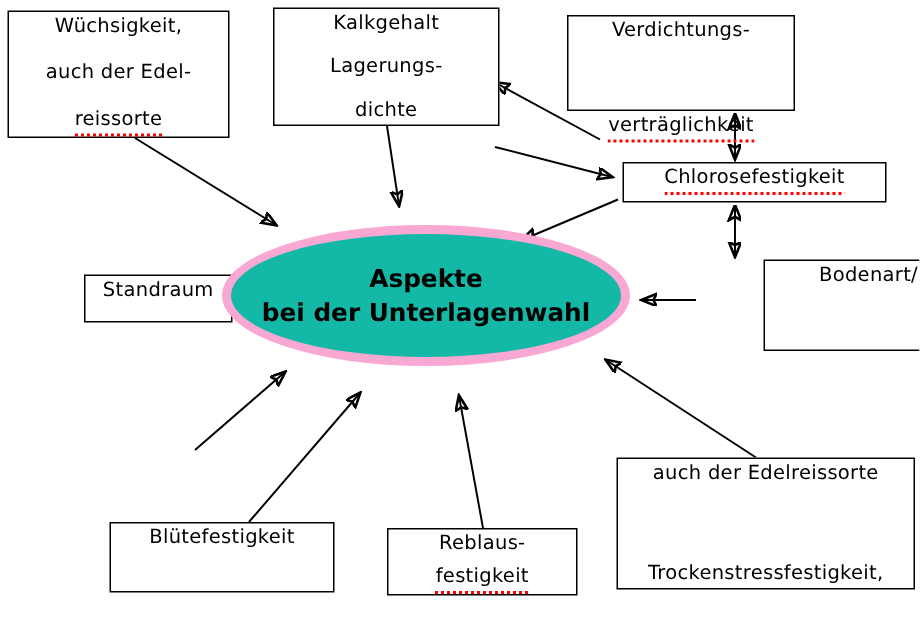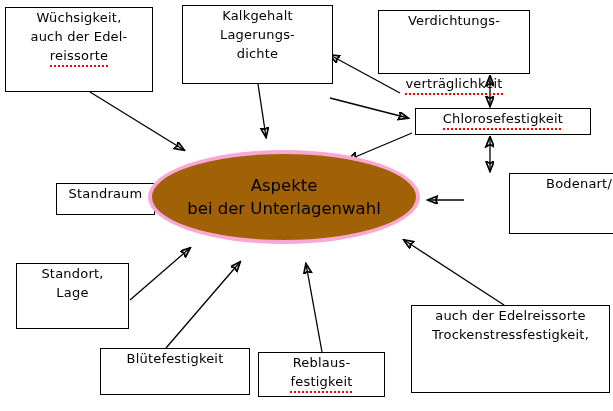--- a/index.html
+++ b/index.html
@@ -11,48 +11,48 @@
     font-family:"DejaVu Sans", sans-serif;
   }
   .node{
     position:absolute;
     border:1px solid #000000;
     background:#ffffff;
     box-sizing:border-box;
     display:flex;
     flex-direction:column;
     align-items:center;
-    justify-content:flex-start;
+    justify-content:space-between;
     text-align:center;
     color:#000000;
     font-size:13px;
     line-height:19px;
     letter-spacing:.2px;
     z-index:3;
   }
   .node .ln{display:block;white-space:nowrap;}
   .sp{
     background-image:linear-gradient(to right,
       #ff0000 0 2px, transparent 2px 4px);
     background-repeat:repeat-x;
     background-size:4px 2px;
     background-position:0 100%;
     padding-bottom:2px;
   }
   .ellipse{
     position:absolute;
-    border:4px solid #f9a8d4;
+    border:6px solid #f9a8d4;
     border-radius:50%;
-    background:#a16207;
+    background:#14b8a6;
     display:flex;
     flex-direction:column;
     align-items:center;
     justify-content:center;
     text-align:center;
-    font-weight:normal;
+    font-weight:bold;
     font-size:16.5px;
     line-height:23px;
     color:#000000;
     z-index:3;
     box-sizing:border-box;
   }
   svg.links{
     position:absolute;left:0;top:0;width:613px;height:411px;
     z-index:1;
   }
@@ -122,26 +122,22 @@
   </div>
 
   <div class="node" style="left:465px;top:173px;width:140px;height:61px;margin-left:44px;">
     <span class="ln">Bodenart/</span>
   </div>
 
   <div class="node" style="left:12px;top:183px;width:99px;height:32px;margin-left:44px;">
     <span class="ln">Standraum</span>
   </div>
 
-  <div class="node" style="left:16px;top:263px;width:113px;height:66px;">
-    <span class="ln">Standort,</span>
-    <span class="ln">Lage</span>
-  </div>
 
-  <div class="node" style="left:100px;top:348px;width:150px;height:47px;">
+  <div class="node" style="left:73px;top:348px;width:150px;height:47px;">
     <span class="ln">Blütefestigkeit</span>
   </div>
 
   <div class="node" style="left:258px;top:352px;width:127px;height:45px;">
     <span class="ln">Reblaus-</span>
     <span class="ln sp">festigkeit</span>
   </div>
 
   <div class="node" style="left:411px;top:305px;width:199px;height:88px;">
     <span class="ln">auch der Edelreissorte</span>

